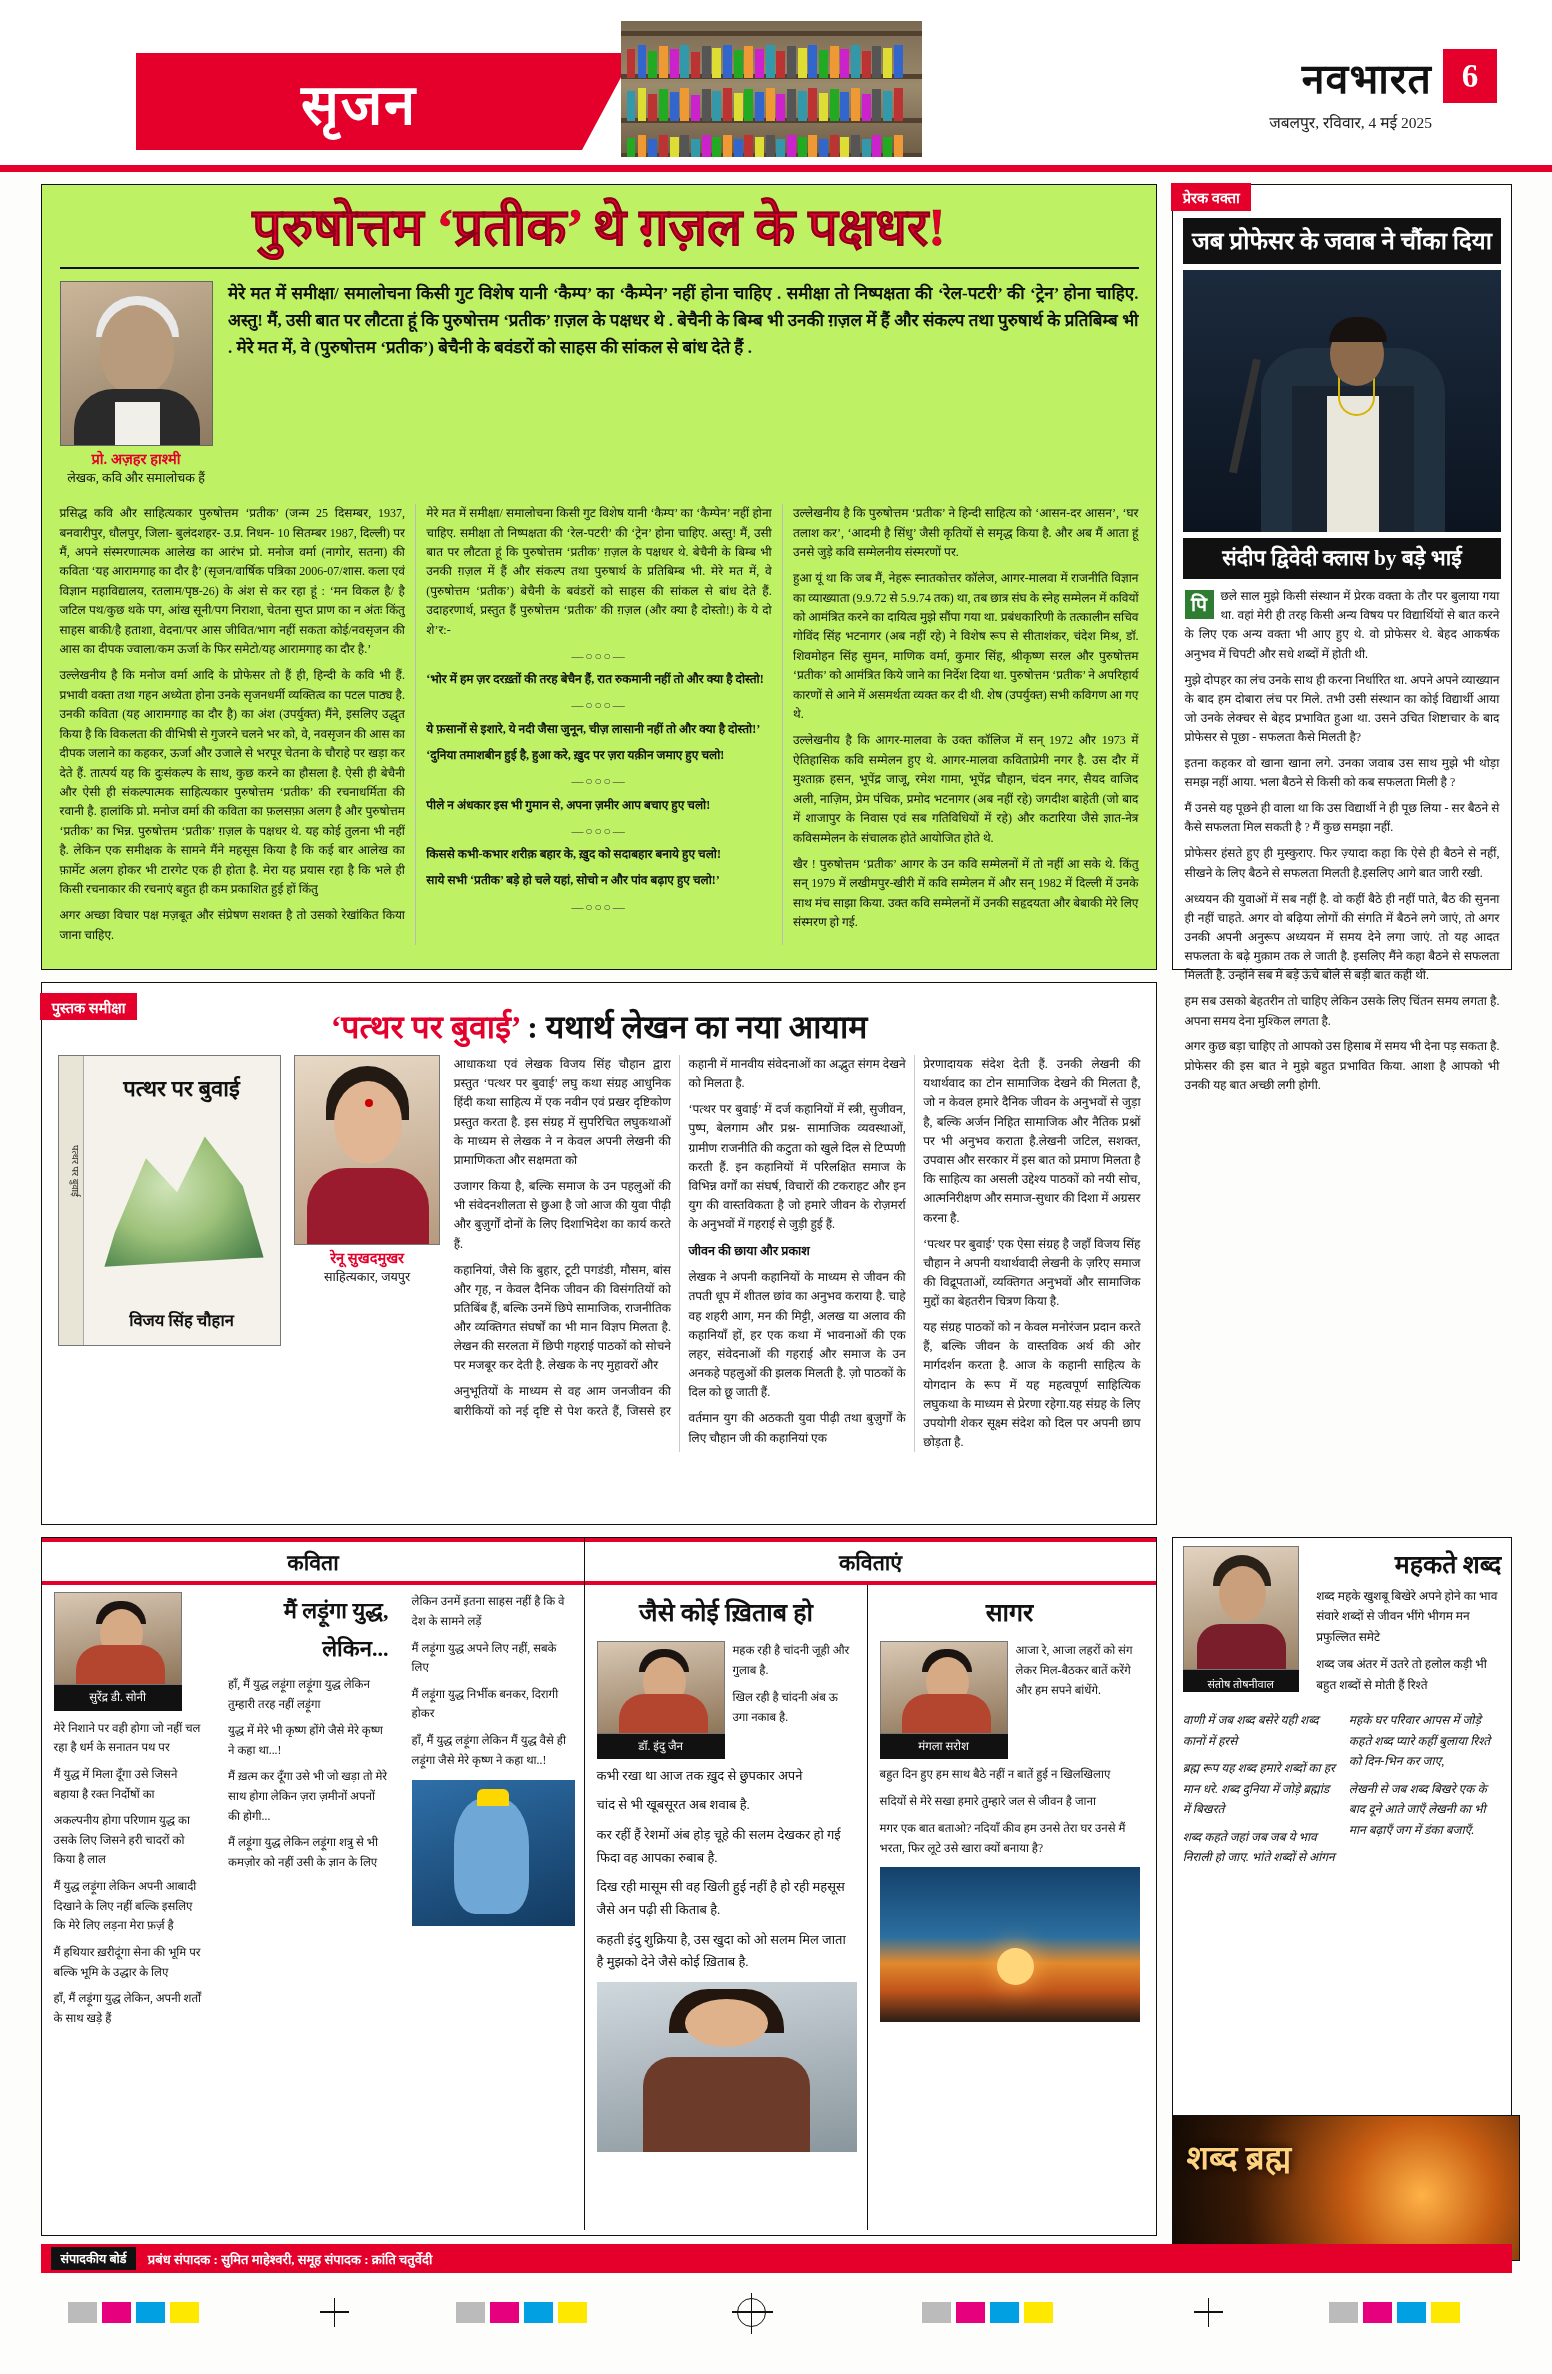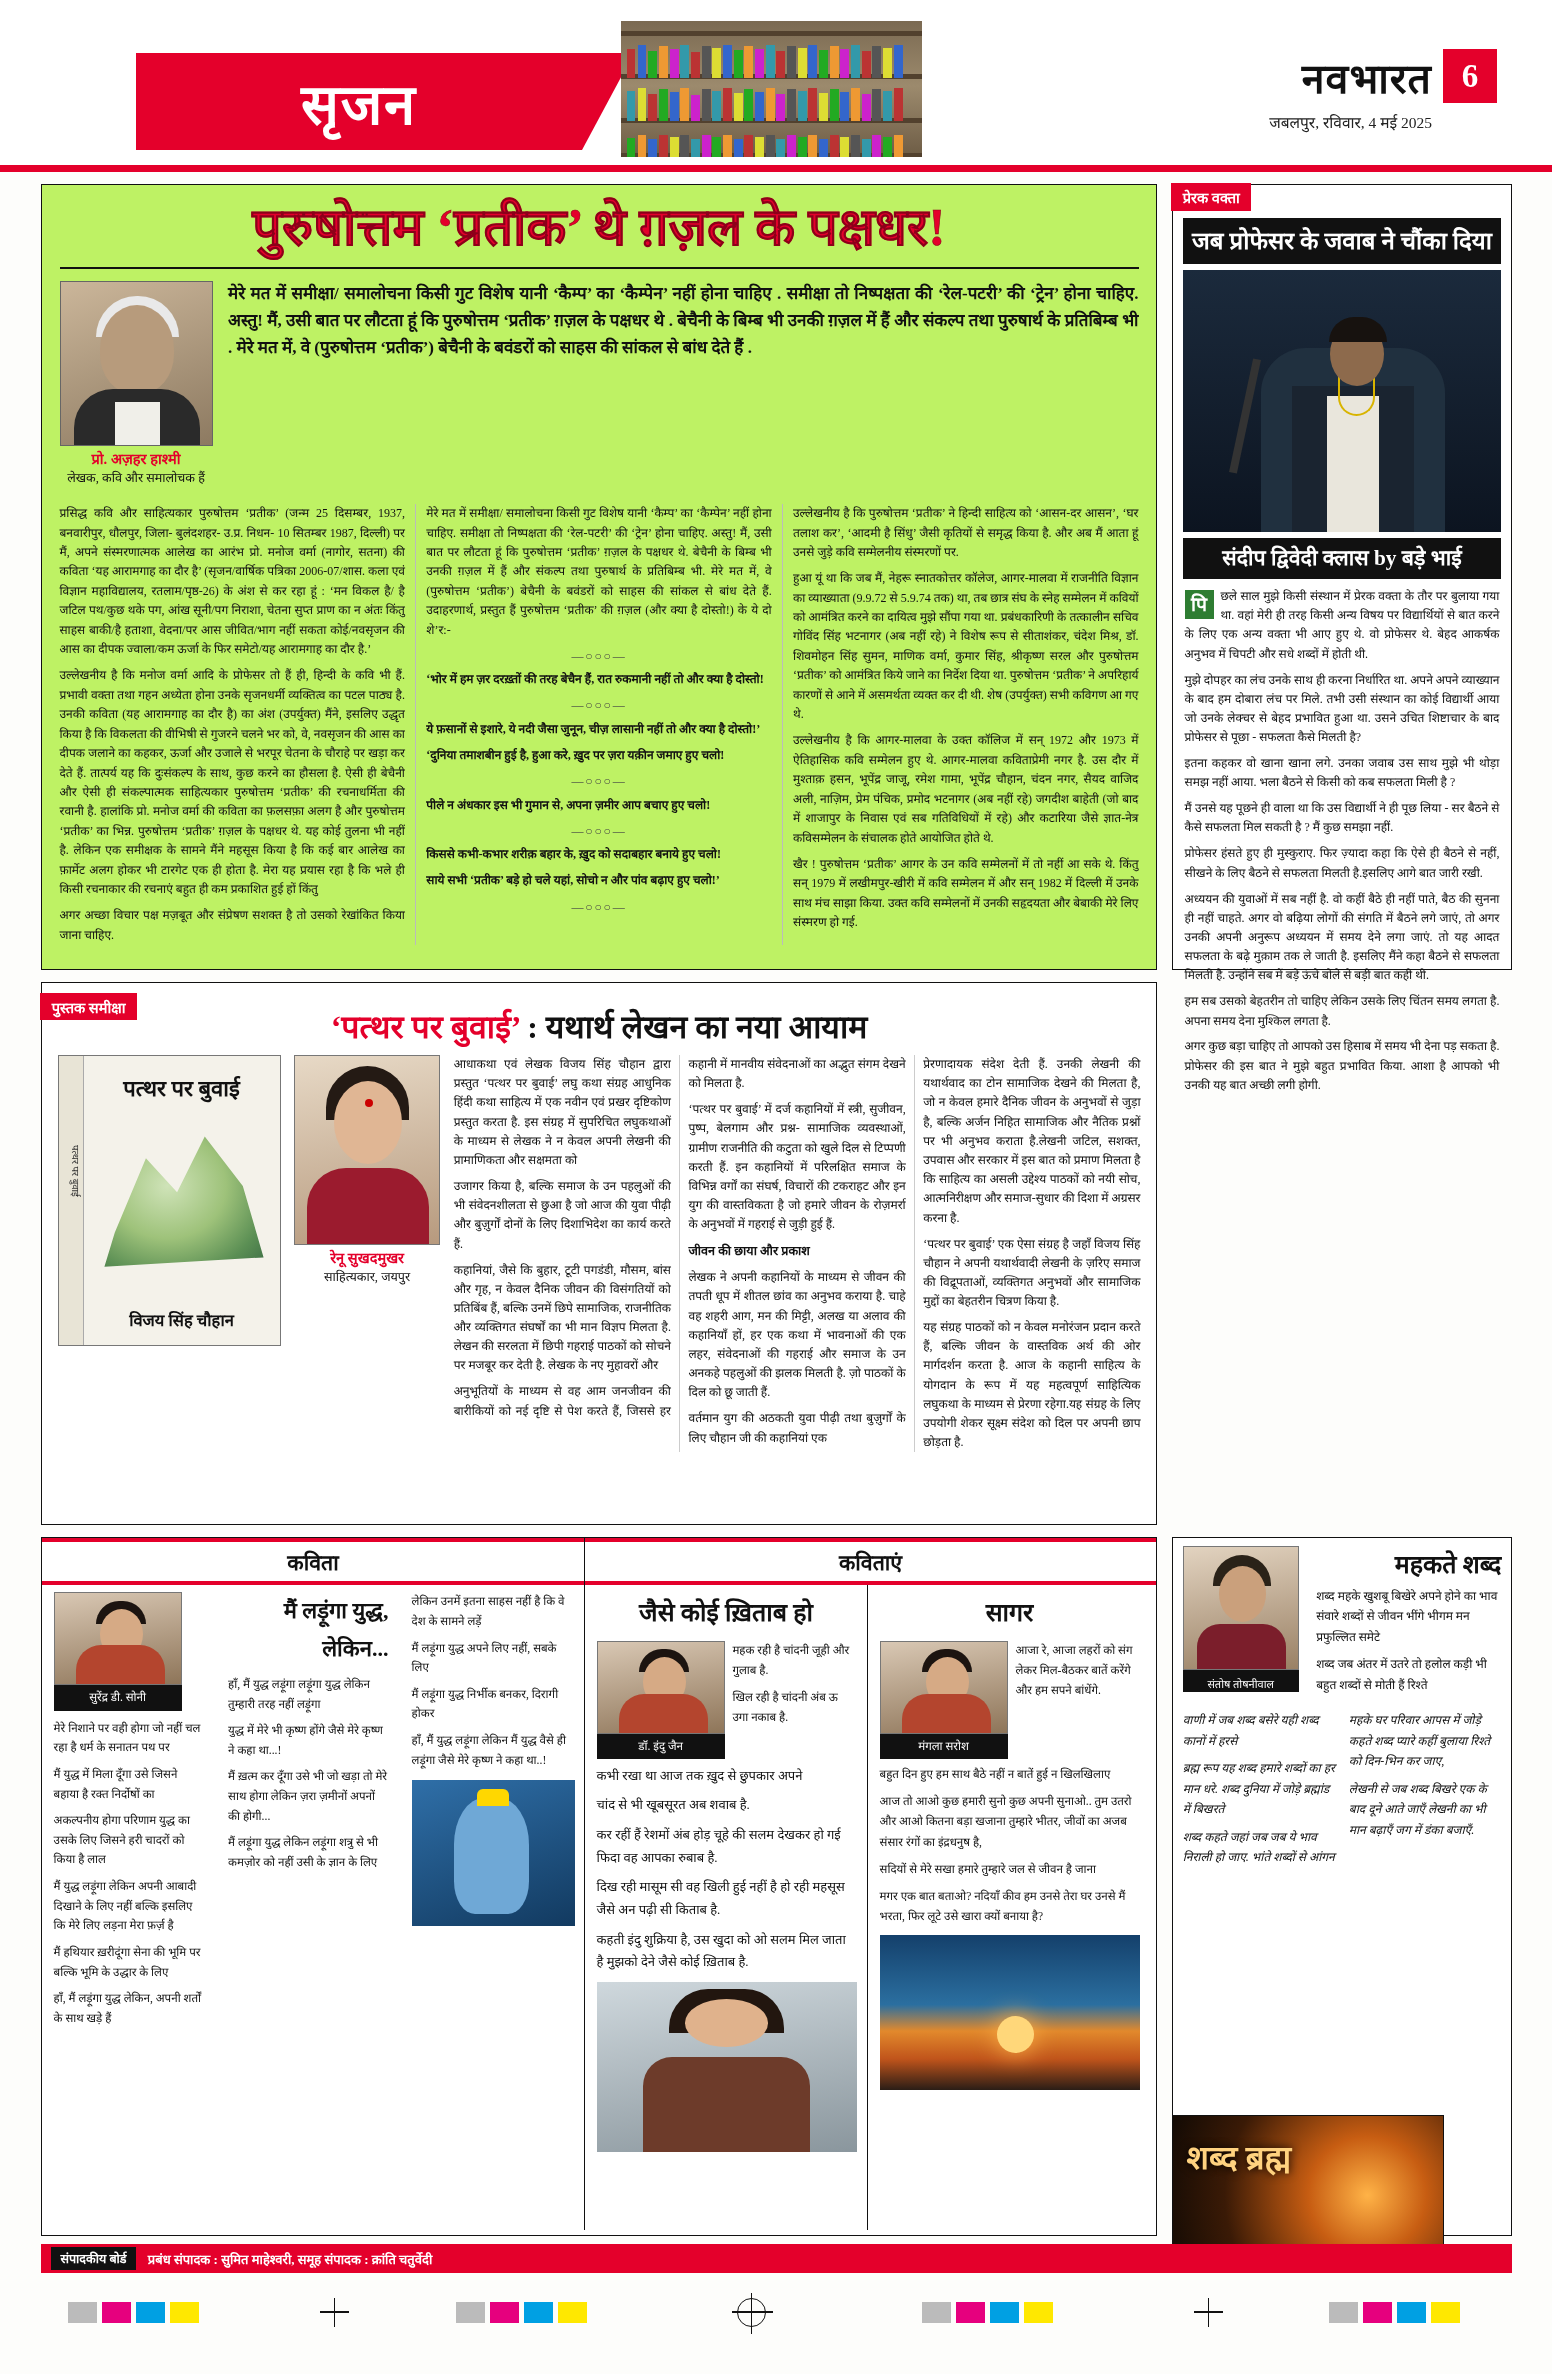--- a/index.html
+++ b/index.html
@@ -170,21 +170,21 @@
   .shabd { left:1172px; top:1537px; width:340px; height:699px; border:1.9px solid #111; background:#fff; padding:7.8px 9.7px; }
   .shabd-title { text-align:right; font-size:25px; font-weight:bold; color:#111; font-family:"Liberation Serif", serif; }
   .shabd-photo { float:left; width:116px; height:124px; margin:0 9.7px 5.8px 0; background:linear-gradient(170deg,#e2d3c0,#9a8165); border:1px solid #777; position:relative; overflow:hidden; }
   .shabd-photo .h { position:absolute; left:35px; top:19.4px; width:47px; height:56px; border-radius:50%; background:#caa07c; }
   .shabd-photo .hr { position:absolute; left:29px; top:7.8px; width:58px; height:31px; border-radius:29px 29px 0 0; background:#2a2218; }
   .shabd-photo .bd { position:absolute; left:13.6px; bottom:0; width:89px; height:45px; background:#7b1e2b; border-radius:23px 23px 0 0; }
   .shabd-name { clear:none; background:#111; color:#fff; font-size:11px; text-align:center; width:116px; padding:1.9px; font-family:"Liberation Serif", serif; }
   .shabd-body { font-size:12px; line-height:1.72; font-family:"Liberation Serif", serif; }
 
   
-  .brahma { left:1172px; top:2115px; width:272px; height:146px; background:#0f766e; border:1.9px solid #111; overflow:hidden; }
+  .brahma { left:1172px; top:2115px; width:348px; height:146px; background:#0f766e; border:1.9px solid #111; overflow:hidden; }
   .brahma .glow { position:absolute; inset:0; background:radial-gradient(circle at 72% 55%, #ffb347 0%, #c75d12 28%, #3a1a06 68%, #120a04 100%); }
   .brahma .txt { position:absolute; left:13.6px; top:25px; color:#ffd27f; font-size:33px; font-weight:bold; line-height:1.05; font-family:"Liberation Serif", serif; text-shadow:0 0 9.7px #000; }
 
   
   .footerbar { left:41px; top:2244px; width:1471px; height:29px; background:#e4002b; color:#fff; display:flex; align-items:center; padding:0 9.7px; }
   .footerbar .lbl { background:#111; color:#fff; font-size:12.6px; font-weight:bold; padding:2.9px 9.7px; margin-right:11.6px; font-family:"Liberation Serif", serif; }
   .footerbar .meta { font-size:13px; font-weight:bold; font-family:"Liberation Serif", serif; }
   .regmarks { position:absolute; left:0; top:2290px; width:1553px; height:58px; }
   .swatch { position:absolute; width:29px; height:21.3px; top:11.6px; }
   .crosshair { position:absolute; top:7.8px; width:29px; height:29px; }
@@ -521,21 +521,20 @@
                 <div class="bd"></div>
             </div>
             <div class="poet-name">मंगला सरोश</div>
           </div>
           <div style="font-size:11.6px; line-height:1.75; flex:1;">
             <p>आजा रे, आजा लहरों को संग लेकर मिल-बैठकर बातें करेंगे और हम सपने बांधेंगे.</p>
           </div>
         </div>
         <div style="font-size:11.6px; line-height:1.75; margin-top:5.8px;">
           <p>बहुत दिन हुए हम साथ बैठे नहीं न बातें हुई न खिलखिलाए</p>
-          <p>आज तो आओ कुछ हमारी सुनो कुछ अपनी सुनाओ.. तुम उतरो और आओ कितना बड़ा खजाना तुम्हारे भीतर, जीवों का अजब संसार रंगों का इंद्रधनुष है,</p>
           <p>सदियों से मेरे सखा हमारे तुम्हारे जल से जीवन है जाना</p>
           <p>मगर एक बात बताओ? नदियाँ कीव हम उनसे तेरा घर उनसे मैं भरता, फिर लूटे उसे खारा क्यों बनाया है?</p>
         </div>
         <div class="sunset" style="width:260px;height:155px;margin-top:7.8px;">
           <div class="sun"></div>
         </div>
       </div>
     </div>
   </div>
 

